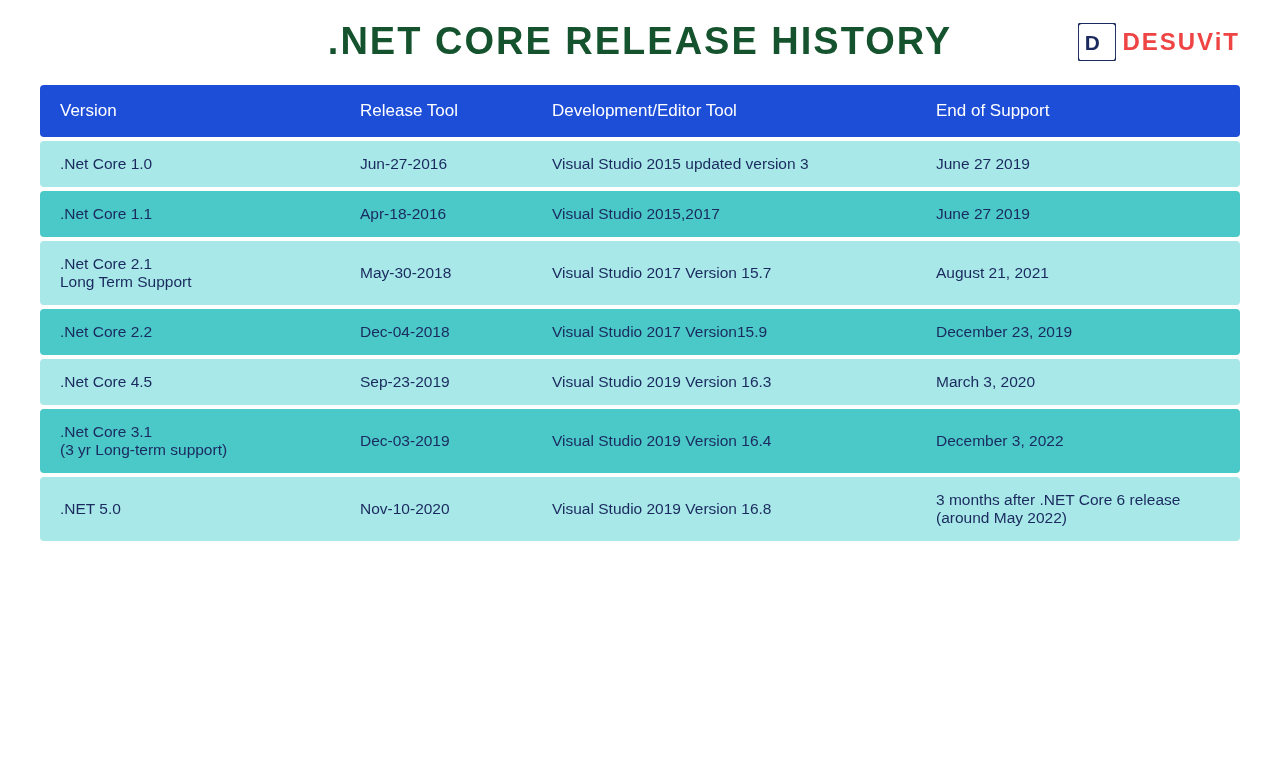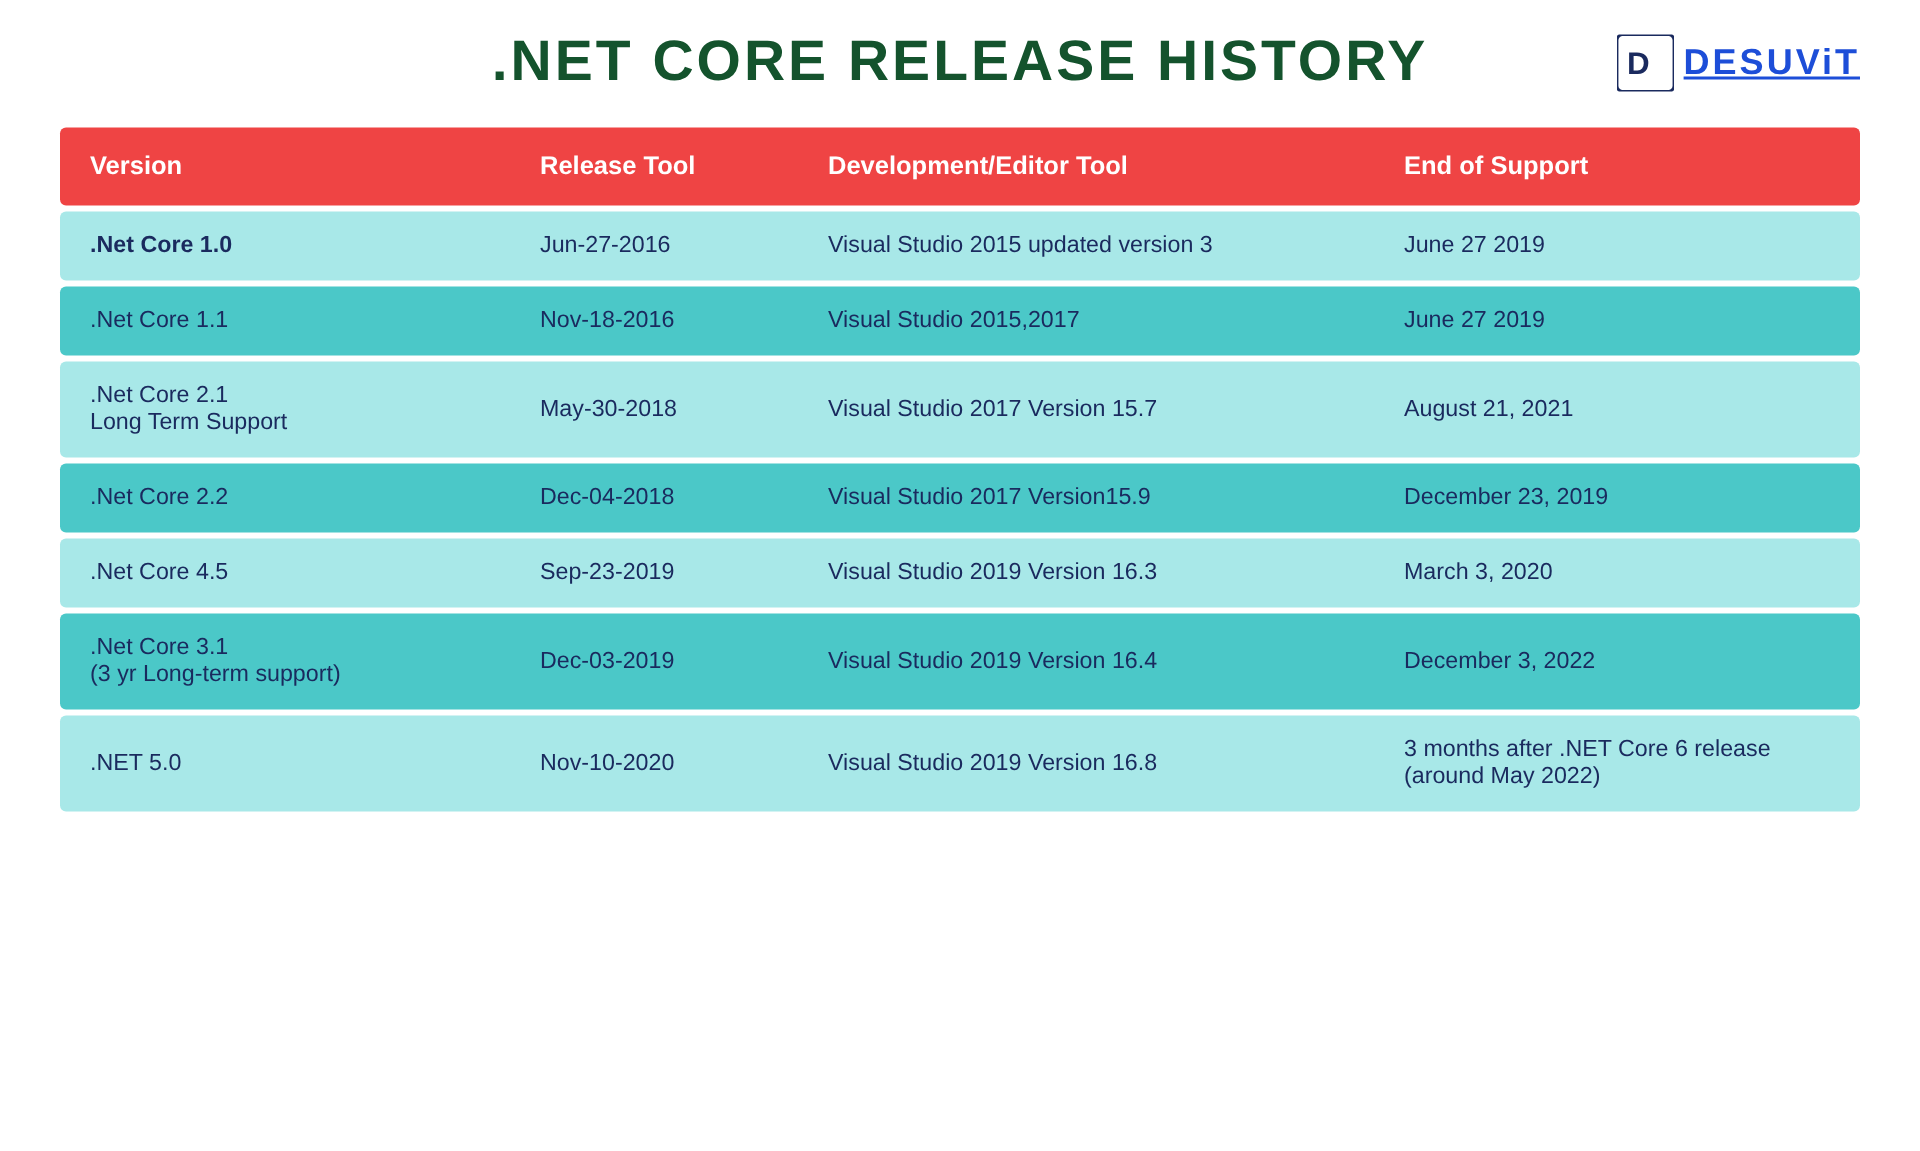--- a/index.html
+++ b/index.html
@@ -40,36 +40,35 @@
     }
 
     .logo-icon {
       width: 38px;
       height: 38px;
     }
 
     .logo-text {
       font-size: 24px;
       font-weight: 700;
-      color: #1d4ed8;
+      color: #ef4444;
       letter-spacing: 2px;
-      text-decoration: underline;
     }
 
     table {
       width: 100%;
       border-collapse: separate;
       border-spacing: 0 4px;
     }
 
     thead tr th {
-      background-color: #ef4444;
+      background-color: #1d4ed8;
       color: #ffffff;
       font-size: 17px;
-      font-weight: 700;
+      font-weight: 400;
       padding: 16px 20px;
       text-align: left;
     }
 
     thead tr th:first-child {
       border-radius: 4px 0 0 4px;
     }
     thead tr th:last-child {
       border-radius: 0 4px 4px 0;
     }
@@ -119,28 +118,28 @@
   <thead>
     <tr>
       <th class="col-version">Version</th>
       <th class="col-release">Release Tool</th>
       <th class="col-tool">Development/Editor Tool</th>
       <th class="col-support">End of Support</th>
     </tr>
   </thead>
   <tbody id="table-body">
   <tr>
-        <td style="white-space: pre-line; font-weight: bold;">.Net Core 1.0</td>
+        <td style="white-space: pre-line;">.Net Core 1.0</td>
         <td style="white-space: pre-line;">Jun-27-2016</td>
         <td style="white-space: pre-line;">Visual Studio 2015 updated version 3</td>
         <td style="white-space: pre-line;">June 27 2019</td>
       </tr>
       <tr>
         <td style="white-space: pre-line;">.Net Core 1.1</td>
-        <td style="white-space: pre-line;">Nov-18-2016</td>
+        <td style="white-space: pre-line;">Apr-18-2016</td>
         <td style="white-space: pre-line;">Visual Studio 2015,2017</td>
         <td style="white-space: pre-line;">June 27 2019</td>
       </tr>
       <tr>
         <td style="white-space: pre-line;">.Net Core 2.1
 Long Term Support</td>
         <td style="white-space: pre-line;">May-30-2018</td>
         <td style="white-space: pre-line;">Visual Studio 2017 Version 15.7</td>
         <td style="white-space: pre-line;">August 21, 2021</td>
       </tr>

